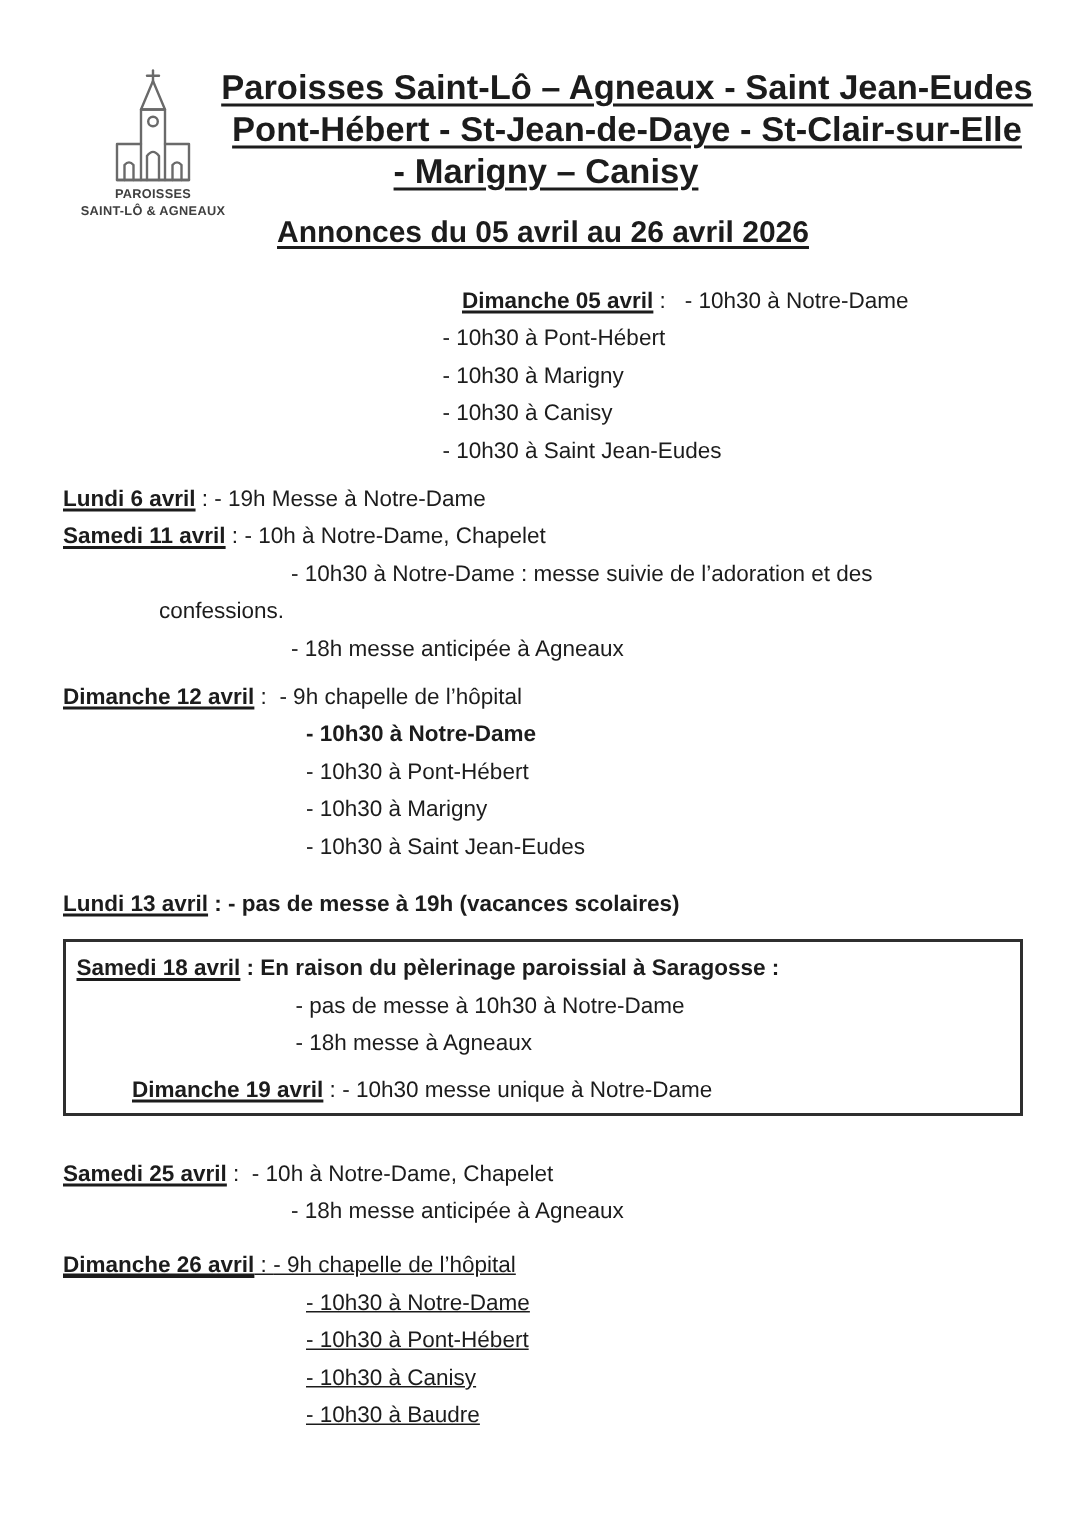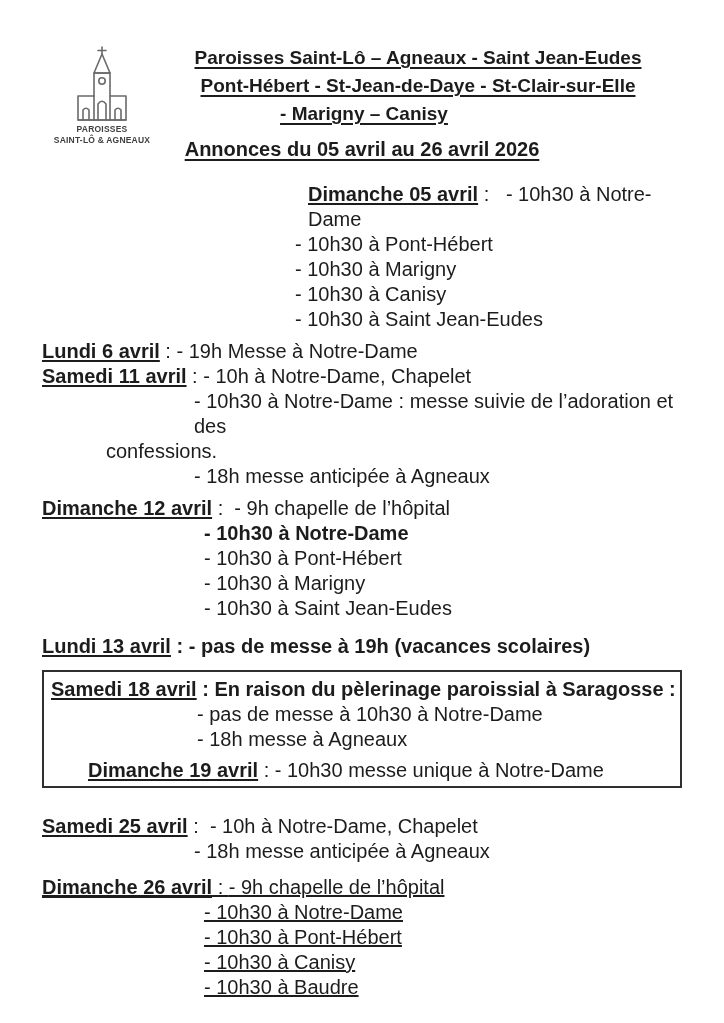--- a/index.html
+++ b/index.html
@@ -10,26 +10,26 @@
     color:#1c1c1c;
     font-family:"Liberation Sans", sans-serif;
     overflow:hidden;
   }
   
   .header { position:relative; padding-top:44px; }
   .logo { position:absolute; left:50px; top:46px; width:104px; text-align:center; }
   .logo svg { display:block; margin:0 auto; }
   .logo-caption { margin-top:2px; font-weight:bold; font-size:8.5px; line-height:1.3; color:#3f3f3f; letter-spacing:0.2px; white-space:nowrap; }
   .titles { margin-left:112px; text-align:center; }
-  .title { font-size:19px; font-weight:bold; line-height:28px; }
+  .title { font-size:23px; font-weight:bold; line-height:28px; }
   .title-3 { margin-left:4px; text-align:center; }
-  .subtitle { margin-top:7px; text-align:center; font-size:20px; font-weight:bold; line-height:29px; }
+  .subtitle { margin-top:13px; text-align:center; font-size:20px; font-weight:bold; line-height:29px; }
   .u { text-decoration:underline; text-decoration-thickness:2px; text-underline-offset:3px; }
   
-  .body { padding:0 40px 0 42px; font-size:20px; }
+  .body { padding:0 40px 0 42px; font-size:15px; }
   .line { line-height:25px; white-space:pre-wrap; }
   .day { font-weight:bold; }
   .day.u { text-decoration-thickness:1.6px; text-underline-offset:2px; }
   .b { font-weight:bold; }
   
   .m-apr05 { margin-left:253px; margin-top:18px; }
   .head-apr05 { padding-left:13px; }
   .grp1 { margin-top:7px; }
   .grp-apr12 { margin-top:7px; }
   .lundi13 { margin-top:13px; }

